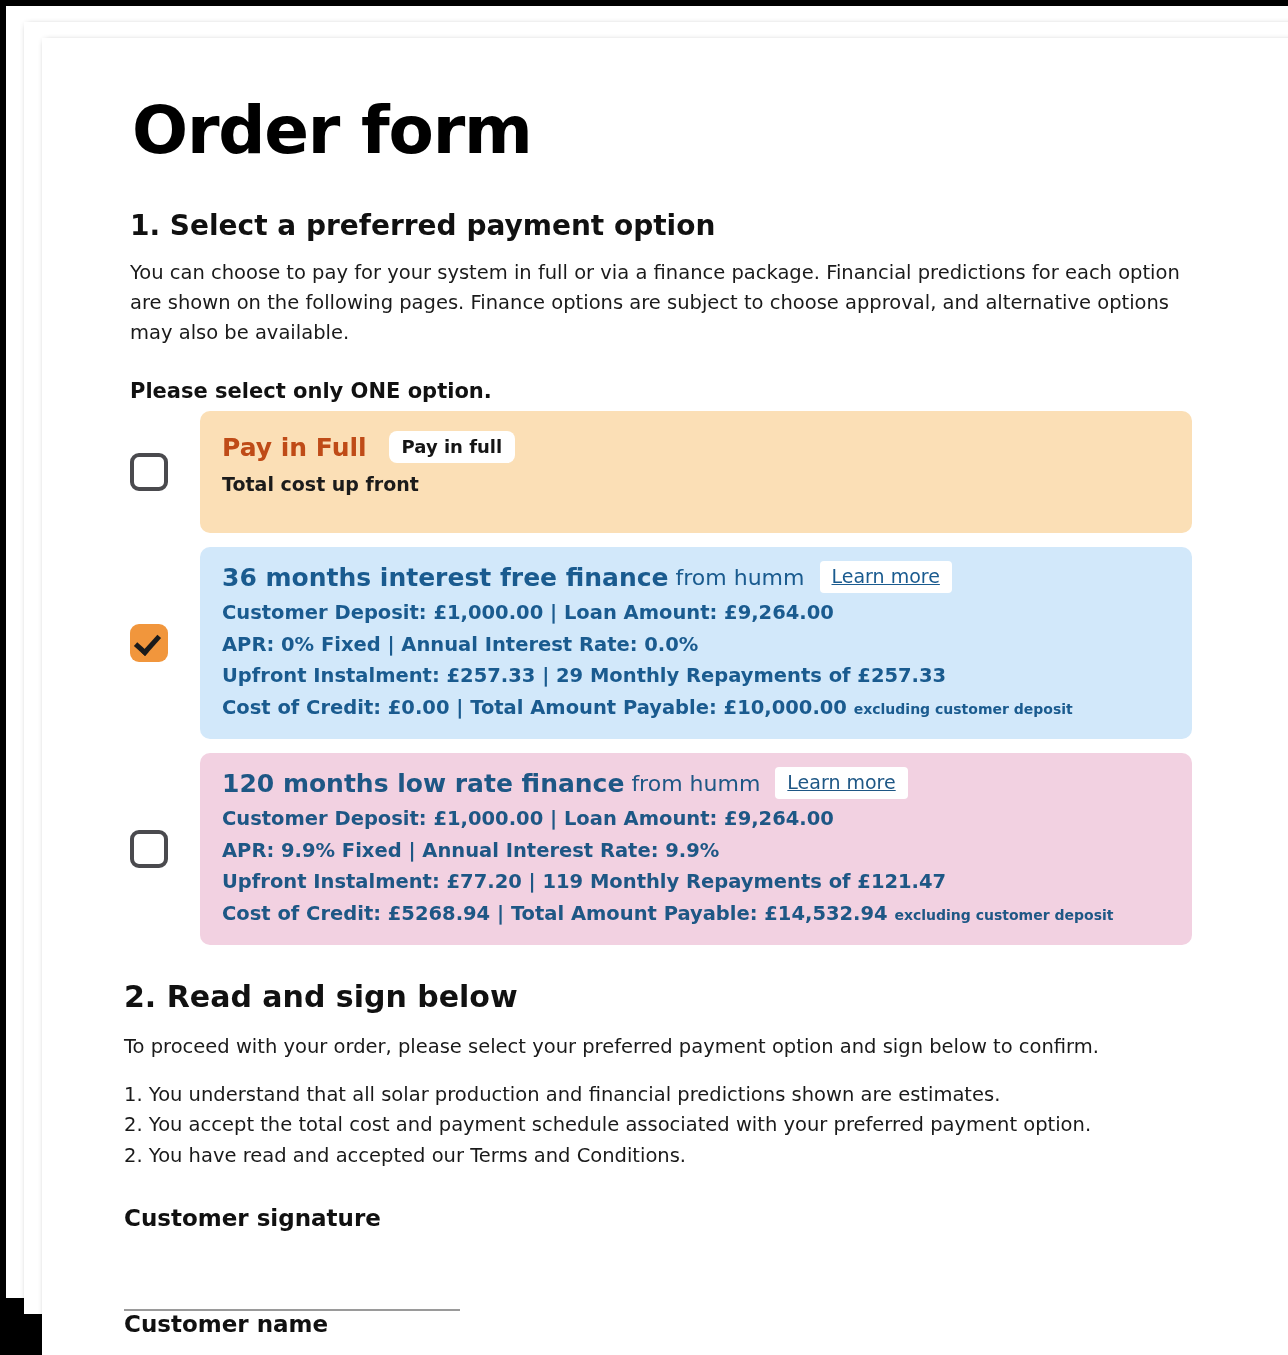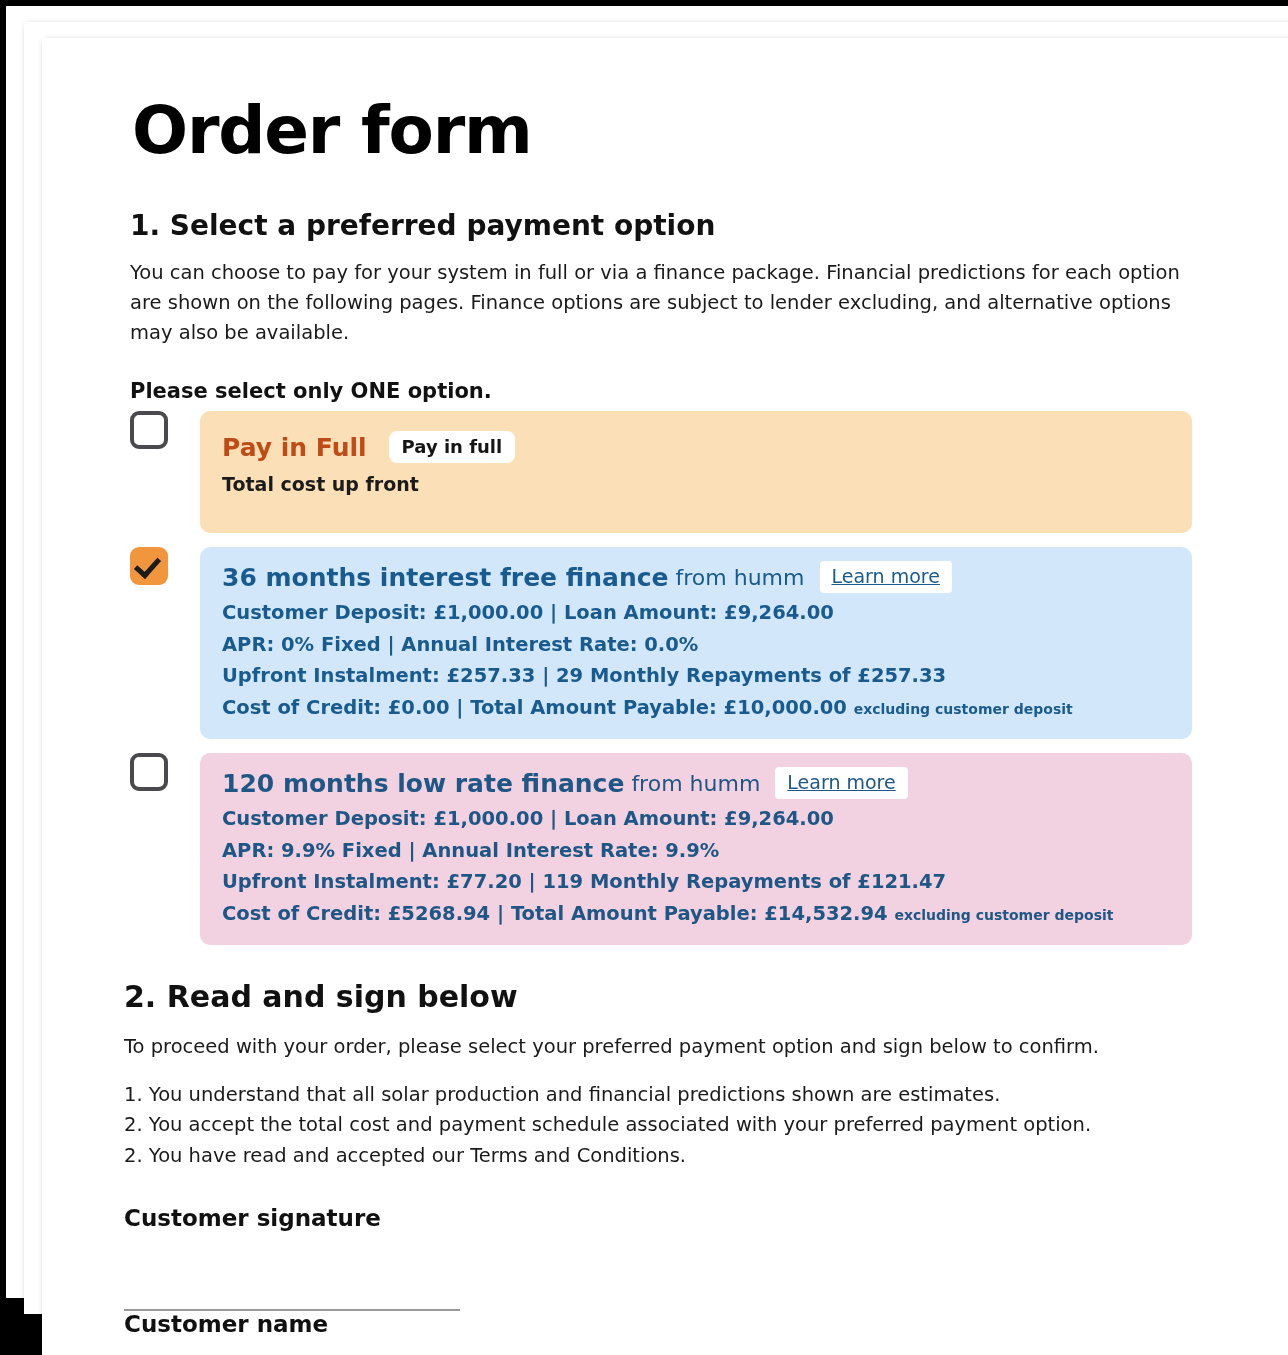--- a/index.html
+++ b/index.html
@@ -75,20 +75,21 @@
   }
 
   
   .options {
     margin: 8px 0 0 88px;
     width: 1062px;
   }
 
   .option-row {
     display: flex;
+    align-items: center;
     margin-bottom: 14px;
   }
 
   .checkbox {
     width: 38px;
     height: 38px;
     flex: 0 0 38px;
     border-radius: 9px;
     box-sizing: border-box;
     margin-right: 32px;
@@ -247,21 +248,21 @@
 <div class="sheet sheet-back2"></div>
 <div class="sheet sheet-back1"></div>
 <div class="page"></div>
 
 <div class="content">
 
   <h1 class="doc-title">Order form</h1>
 
   <h2 class="section-heading">1. Select a preferred payment option</h2>
 
-  <p class="body-text">You can choose to pay for your system in full or via a finance package. Financial predictions for each option are shown on the following pages. Finance options are subject to lender excluding, and alternative options may also be available.</p>
+  <p class="body-text">You can choose to pay for your system in full or via a finance package. Financial predictions for each option are shown on the following pages. Finance options are subject to choose approval, and alternative options may also be available.</p>
 
   <div class="select-one">Please select only ONE option.</div>
 
   <div class="options">
 
     <div class="option-row">
       <div class="checkbox unchecked"></div>
       <div class="option-card card-payfull">
         <div class="payfull-head">
           <span class="payfull-title">Pay in Full</span>

